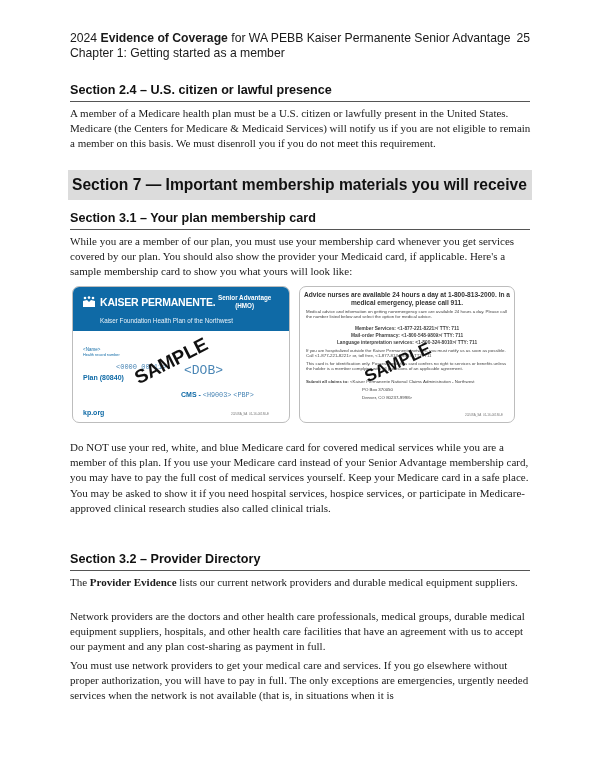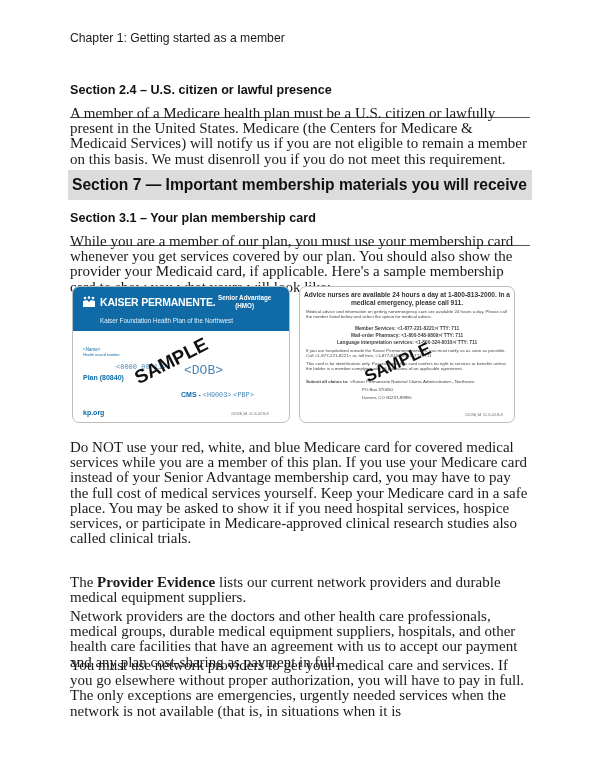--- a/index.html
+++ b/index.html
@@ -3,22 +3,22 @@
 <meta charset="utf-8">
 <style>
   html, body { margin: 0; padding: 0; background: #ffffff; }
   body { width: 600px; height: 776px; position: relative; overflow: hidden; color: #111; }
   .page { position: absolute; left: 0; top: 0; width: 600px; height: 776px; }
 
   .hdr { position: absolute; left: 70px; top: 31px; width: 460px; font-family: "Liberation Sans", sans-serif; font-size: 12.2px; line-height: 15px; color: #1a1a1a; }
   .hdr .row1 { display: flex; justify-content: space-between; }
   .hdr b { font-weight: bold; }
 
-  .h2 { position: absolute; left: 70px; width: 460px; font-family: "Liberation Sans", sans-serif; font-weight: bold; font-size: 12.6px; line-height: 16px; padding-bottom: 19px; border-bottom: 1.5px solid #555; color: #111; }
-  .body { position: absolute; left: 70px; width: 462px; font-family: "Liberation Serif", serif; font-size: 15px; line-height: 15.2px; color: #1a1a1a; }
+  .h2 { position: absolute; left: 70px; width: 460px; font-family: "Liberation Sans", sans-serif; font-weight: bold; font-size: 12.6px; line-height: 16px; padding-bottom: 3px; border-bottom: 1.5px solid #555; color: #111; }
+  .body { position: absolute; left: 70px; width: 462px; font-family: "Liberation Serif", serif; font-size: 11px; line-height: 15.2px; color: #1a1a1a; }
   .body b { font-weight: bold; }
 
   .h1bar { position: absolute; left: 68px; top: 170px; width: 464px; height: 30px; background: #dcdcdc; }
   .h1bar span { position: absolute; left: 4px; top: 6px; font-family: "Liberation Sans", sans-serif; font-weight: bold; font-size: 15.6px; line-height: 18px; color: #111; white-space: nowrap; }
 
   
   .card { position: absolute; border: 1px solid #bdbdbd; border-radius: 7px; background: #fff; overflow: hidden; }
   .front { left: 72px; top: 286px; width: 216px; height: 135px; text-align: center; }
   .front .band { position: absolute; left: 0; top: 0; width: 216px; height: 44px; background: #0f6aa6; }
   .front .logo { position: absolute; left: 9px; top: 9px; width: 14px; height: 11px; }
@@ -48,20 +48,24 @@
   .back .code { position: absolute; left: 165px; top: 126px; font-family: "Liberation Sans", sans-serif; font-size: 3px; color: #777; }
 
   .footer { position: absolute; left: 70px; width: 460px; top: 732px; text-align: right; font-family: "Liberation Sans", sans-serif; font-weight: bold; font-size: 12.6px; color: #111; }
 </style>
 </head>
 <body>
 
 <div class="page">
 
   <div class="hdr">
+    <div class="row1">
+      <span><span>2024</span> <b>Evidence of Coverage</b> <span>for WA PEBB Kaiser Permanente Senior Advantage</span></span>
+      <span>25</span>
+    </div>
     <div>Chapter 1: Getting started as a member</div>
   </div>
 
   <div class="h2" style="top:82px;">Section 2.4 – U.S. citizen or lawful presence</div>
   <div class="body" style="top:106px;">A member of a Medicare health plan must be a U.S. citizen or lawfully present in the United States. Medicare (the Centers for Medicare &amp; Medicaid Services) will notify us if you are not eligible to remain a member on this basis. We must disenroll you if you do not meet this requirement.</div>
 
   <div class="h1bar">
     <span>Section 7 — Important membership materials you will receive</span>
   </div>
 
@@ -103,17 +107,18 @@
     <div class="small" style="top:74px;">This card is for identification only. Possession of this card confers no right to services or benefits unless the holder is a member complying with all provisions of an applicable agreement.</div>
     <div class="small" style="top:92px;"><b>Submit all claims to:</b> <span>&lt;Kaiser Permanente National Claims Administration - Northwest</span></div>
     <div class="small" style="top:100px; left:62px; width:140px;">PO Box 370050</div>
     <div class="small" style="top:108px; left:62px; width:140px;">Denver, CO 80237-9998&gt;</div>
     <span class="code">2024SA_SA_01-16-00180-E</span>
     <span class="sample">SAMPLE</span>
   </div>
 
   <div class="body" style="top:440px;">Do NOT use your red, white, and blue Medicare card for covered medical services while you are a member of this plan. If you use your Medicare card instead of your Senior Advantage membership card, you may have to pay the full cost of medical services yourself. Keep your Medicare card in a safe place. You may be asked to show it if you need hospital services, hospice services, or participate in Medicare-approved clinical research studies also called clinical trials.</div>
 
+  <div class="h2" style="top:551px;">Section 3.2 – Provider Directory</div>
   <div class="body" style="top:575px;"><span>The </span><b>Provider Evidence</b><span> lists our current network providers and durable medical equipment suppliers.</span></div>
   <div class="body" style="top:609px;">Network providers are the doctors and other health care professionals, medical groups, durable medical equipment suppliers, hospitals, and other health care facilities that have an agreement with us to accept our payment and any plan cost-sharing as payment in full.</div>
   <div class="body" style="top:658px;">You must use network providers to get your medical care and services. If you go elsewhere without proper authorization, you will have to pay in full. The only exceptions are emergencies, urgently needed services when the network is not available (that is, in situations when it is</div>
 
 </div>
 
 </body></html>

